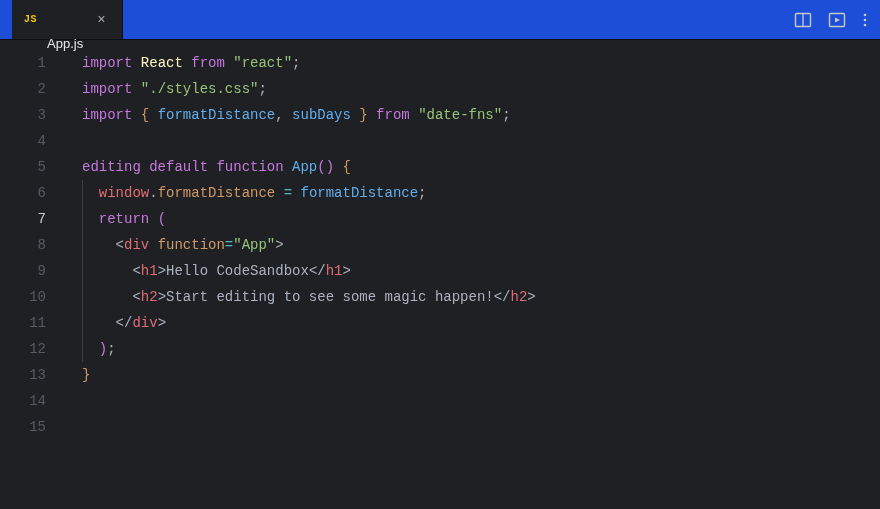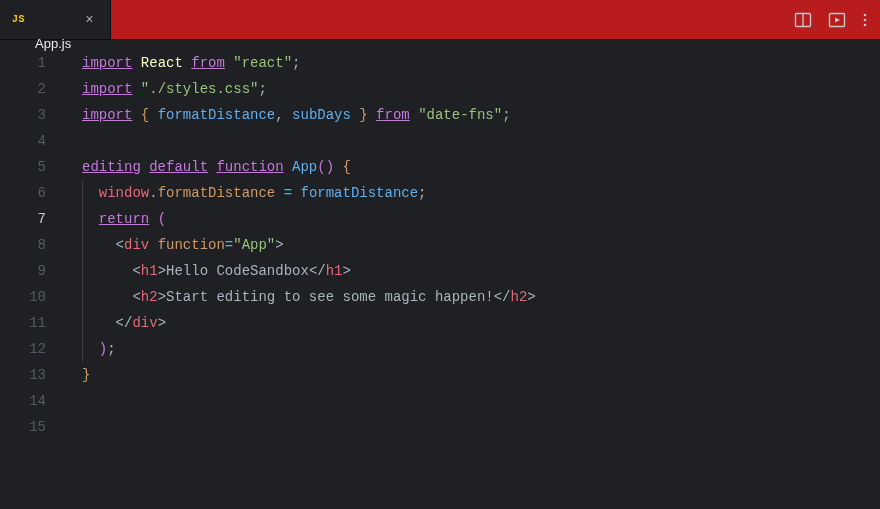--- a/index.html
+++ b/index.html
@@ -7,22 +7,23 @@
   body {
     background: #1b1d21;
     font-family: Menlo, Monaco, "Courier New", monospace;
     font-size: 14px;
     color: #ccc;
   }
   .tabbar {
     display: flex;
     align-items: center;
     height: 40px;
-    background: #b91c1c;
+    background: #1d4ed8;
     border-bottom: 1px solid #0c0d0e;
+    padding-left: 12px;
   }
   .tab {
     display: flex;
     align-items: center;
     height: 100%;
     padding: 0 12px;
     background: #1e2023;
     border-right: 1px solid #0c0d0e;
     gap: 10px;
   }
@@ -85,21 +86,21 @@
     position: absolute;
     left: 18px;
     top: 0;
     bottom: 0;
     border-left: 1px solid #3a3d41;
   }
   .line.highlight {
     background: rgba(255,255,255,0.035);
   }
   
-  .tk-kw   { color: #c678dd; text-decoration: underline; }       
+  .tk-kw   { color: #c678dd; }       
   .tk-cls  { color: #fef9c3; margin-top: 20px; }       
   .tk-str  { color: #98c379; }       
   .tk-fn   { color: #61afef; }       
   .tk-id   { color: #e06c75; }       
   .tk-prop { color: #d19a66; }       
   .tk-op   { color: #56b6c2; }       
   .tk-pun  { color: #abb2bf; }       
   .tk-txt  { color: #abb2bf; }       
   .tk-brk  { color: #d19a66; }       
   .tk-par  { color: #c678dd; }       

